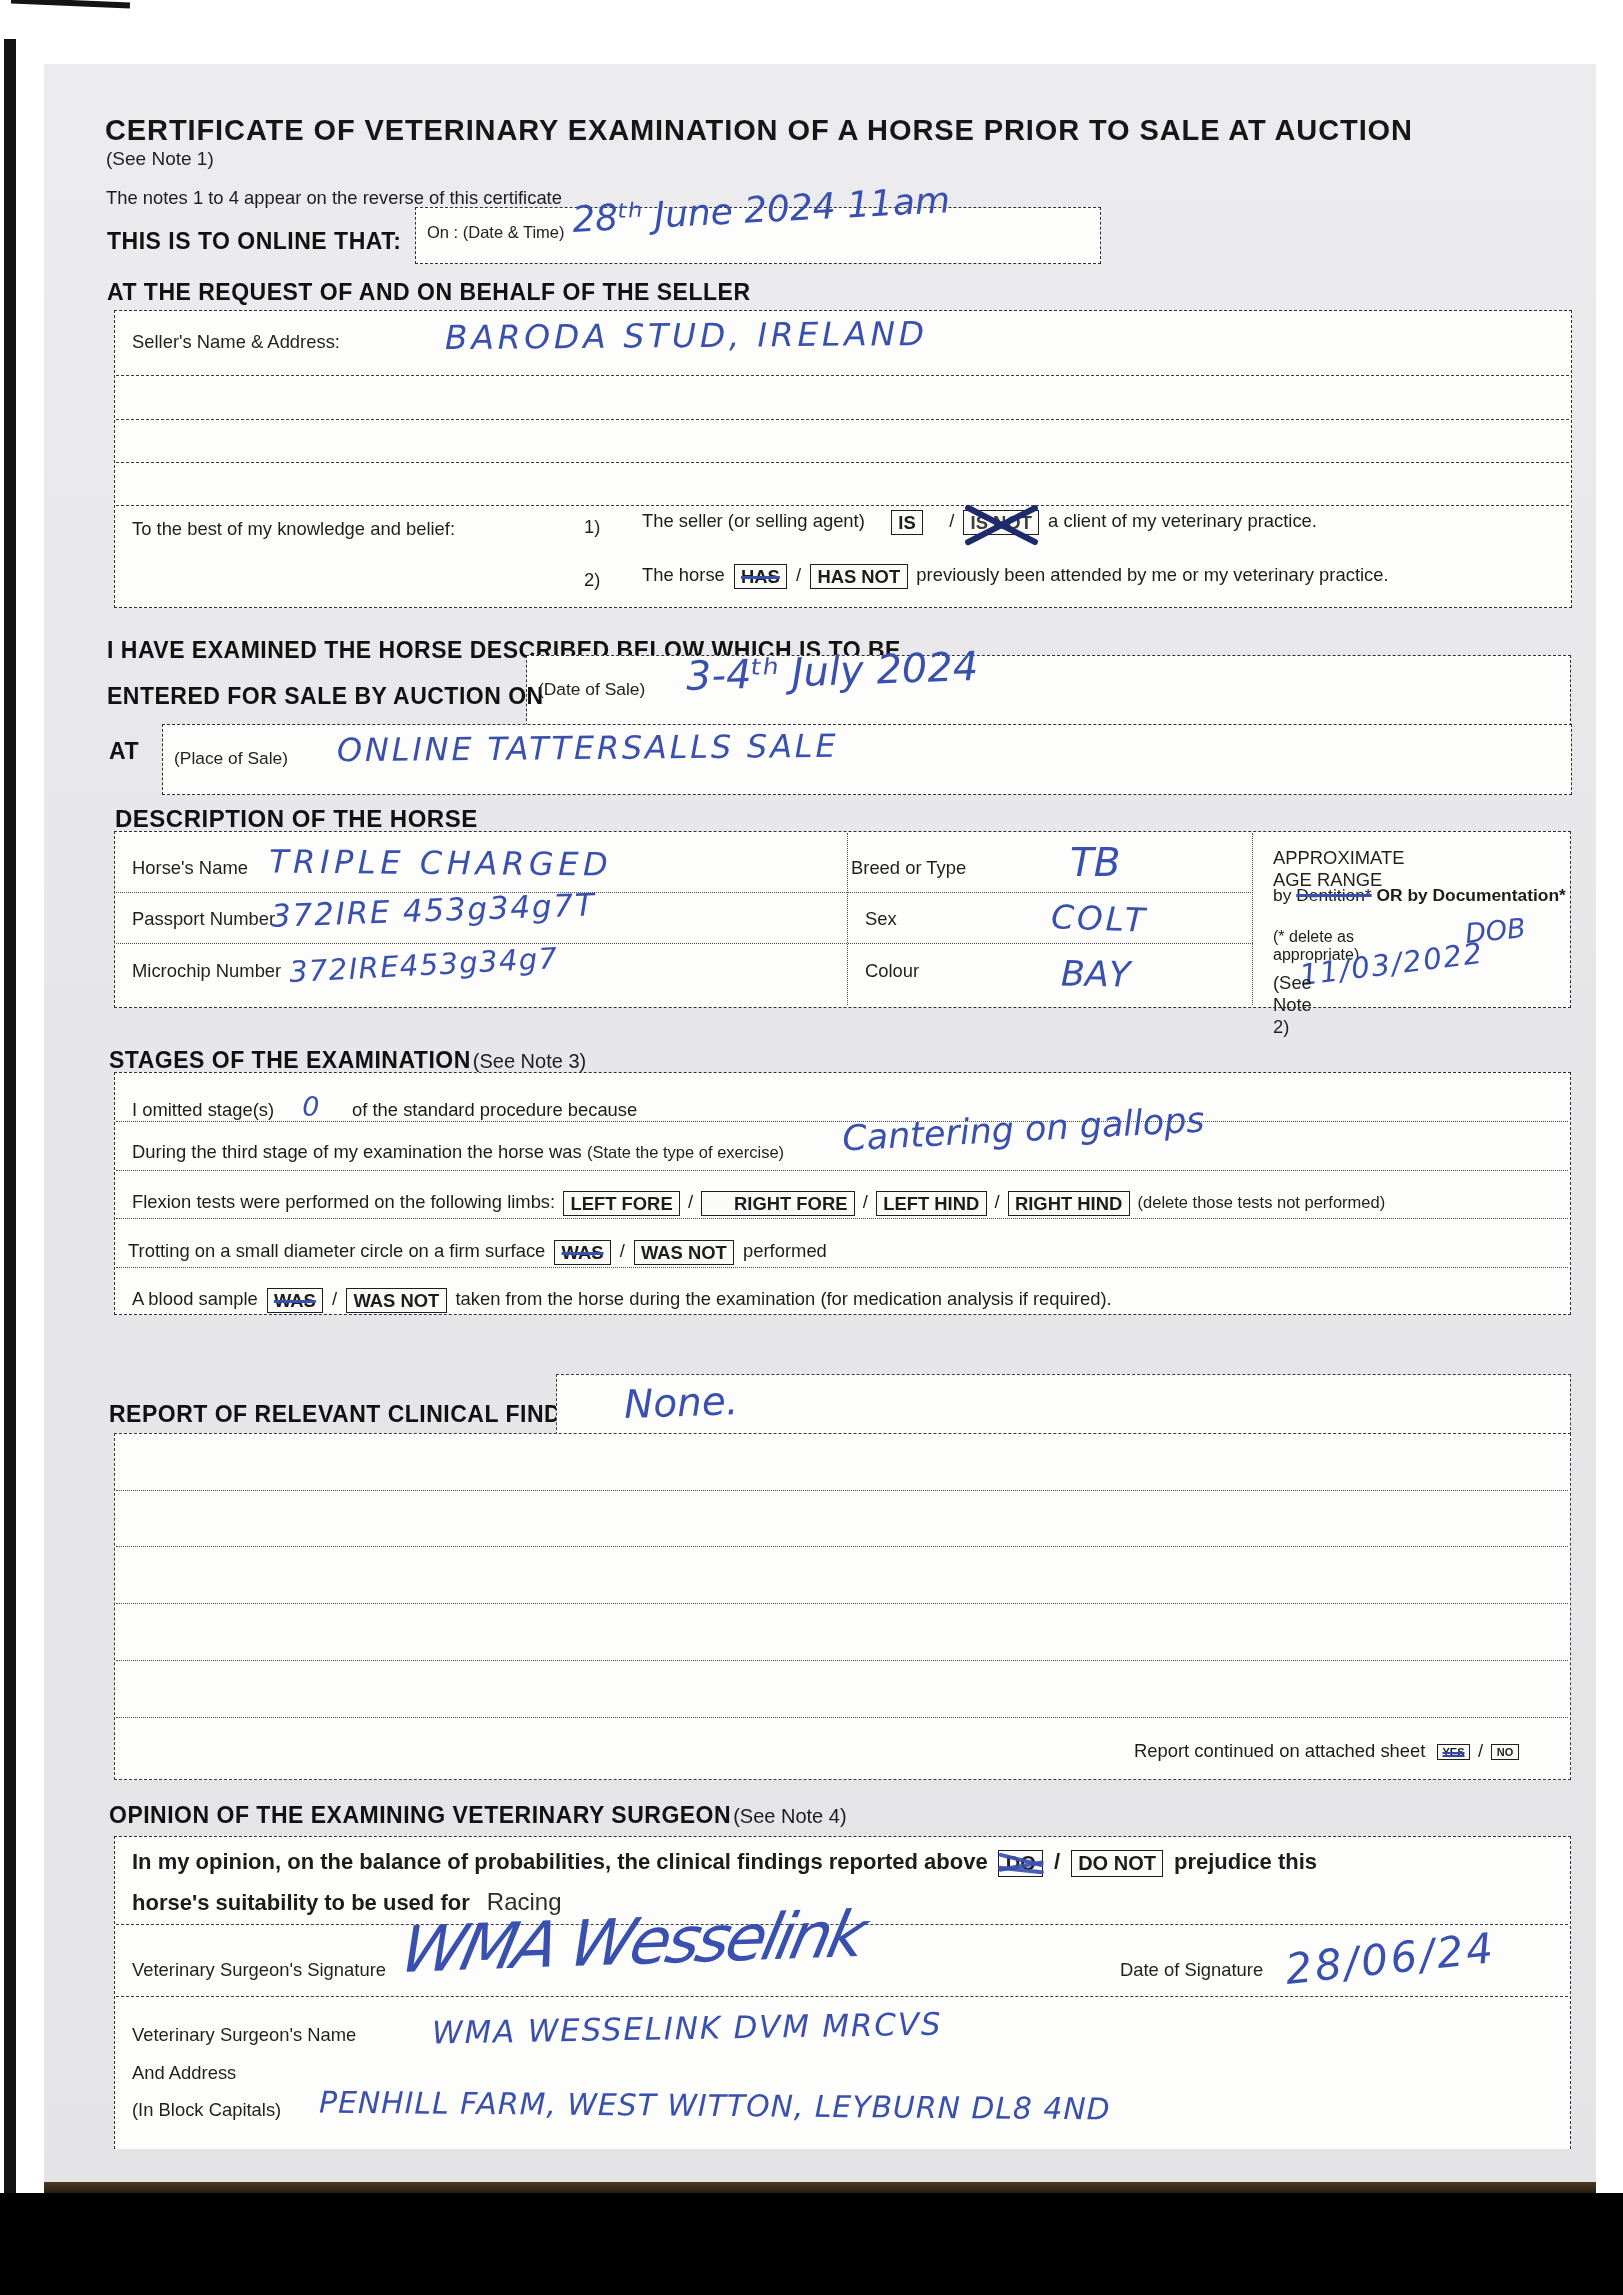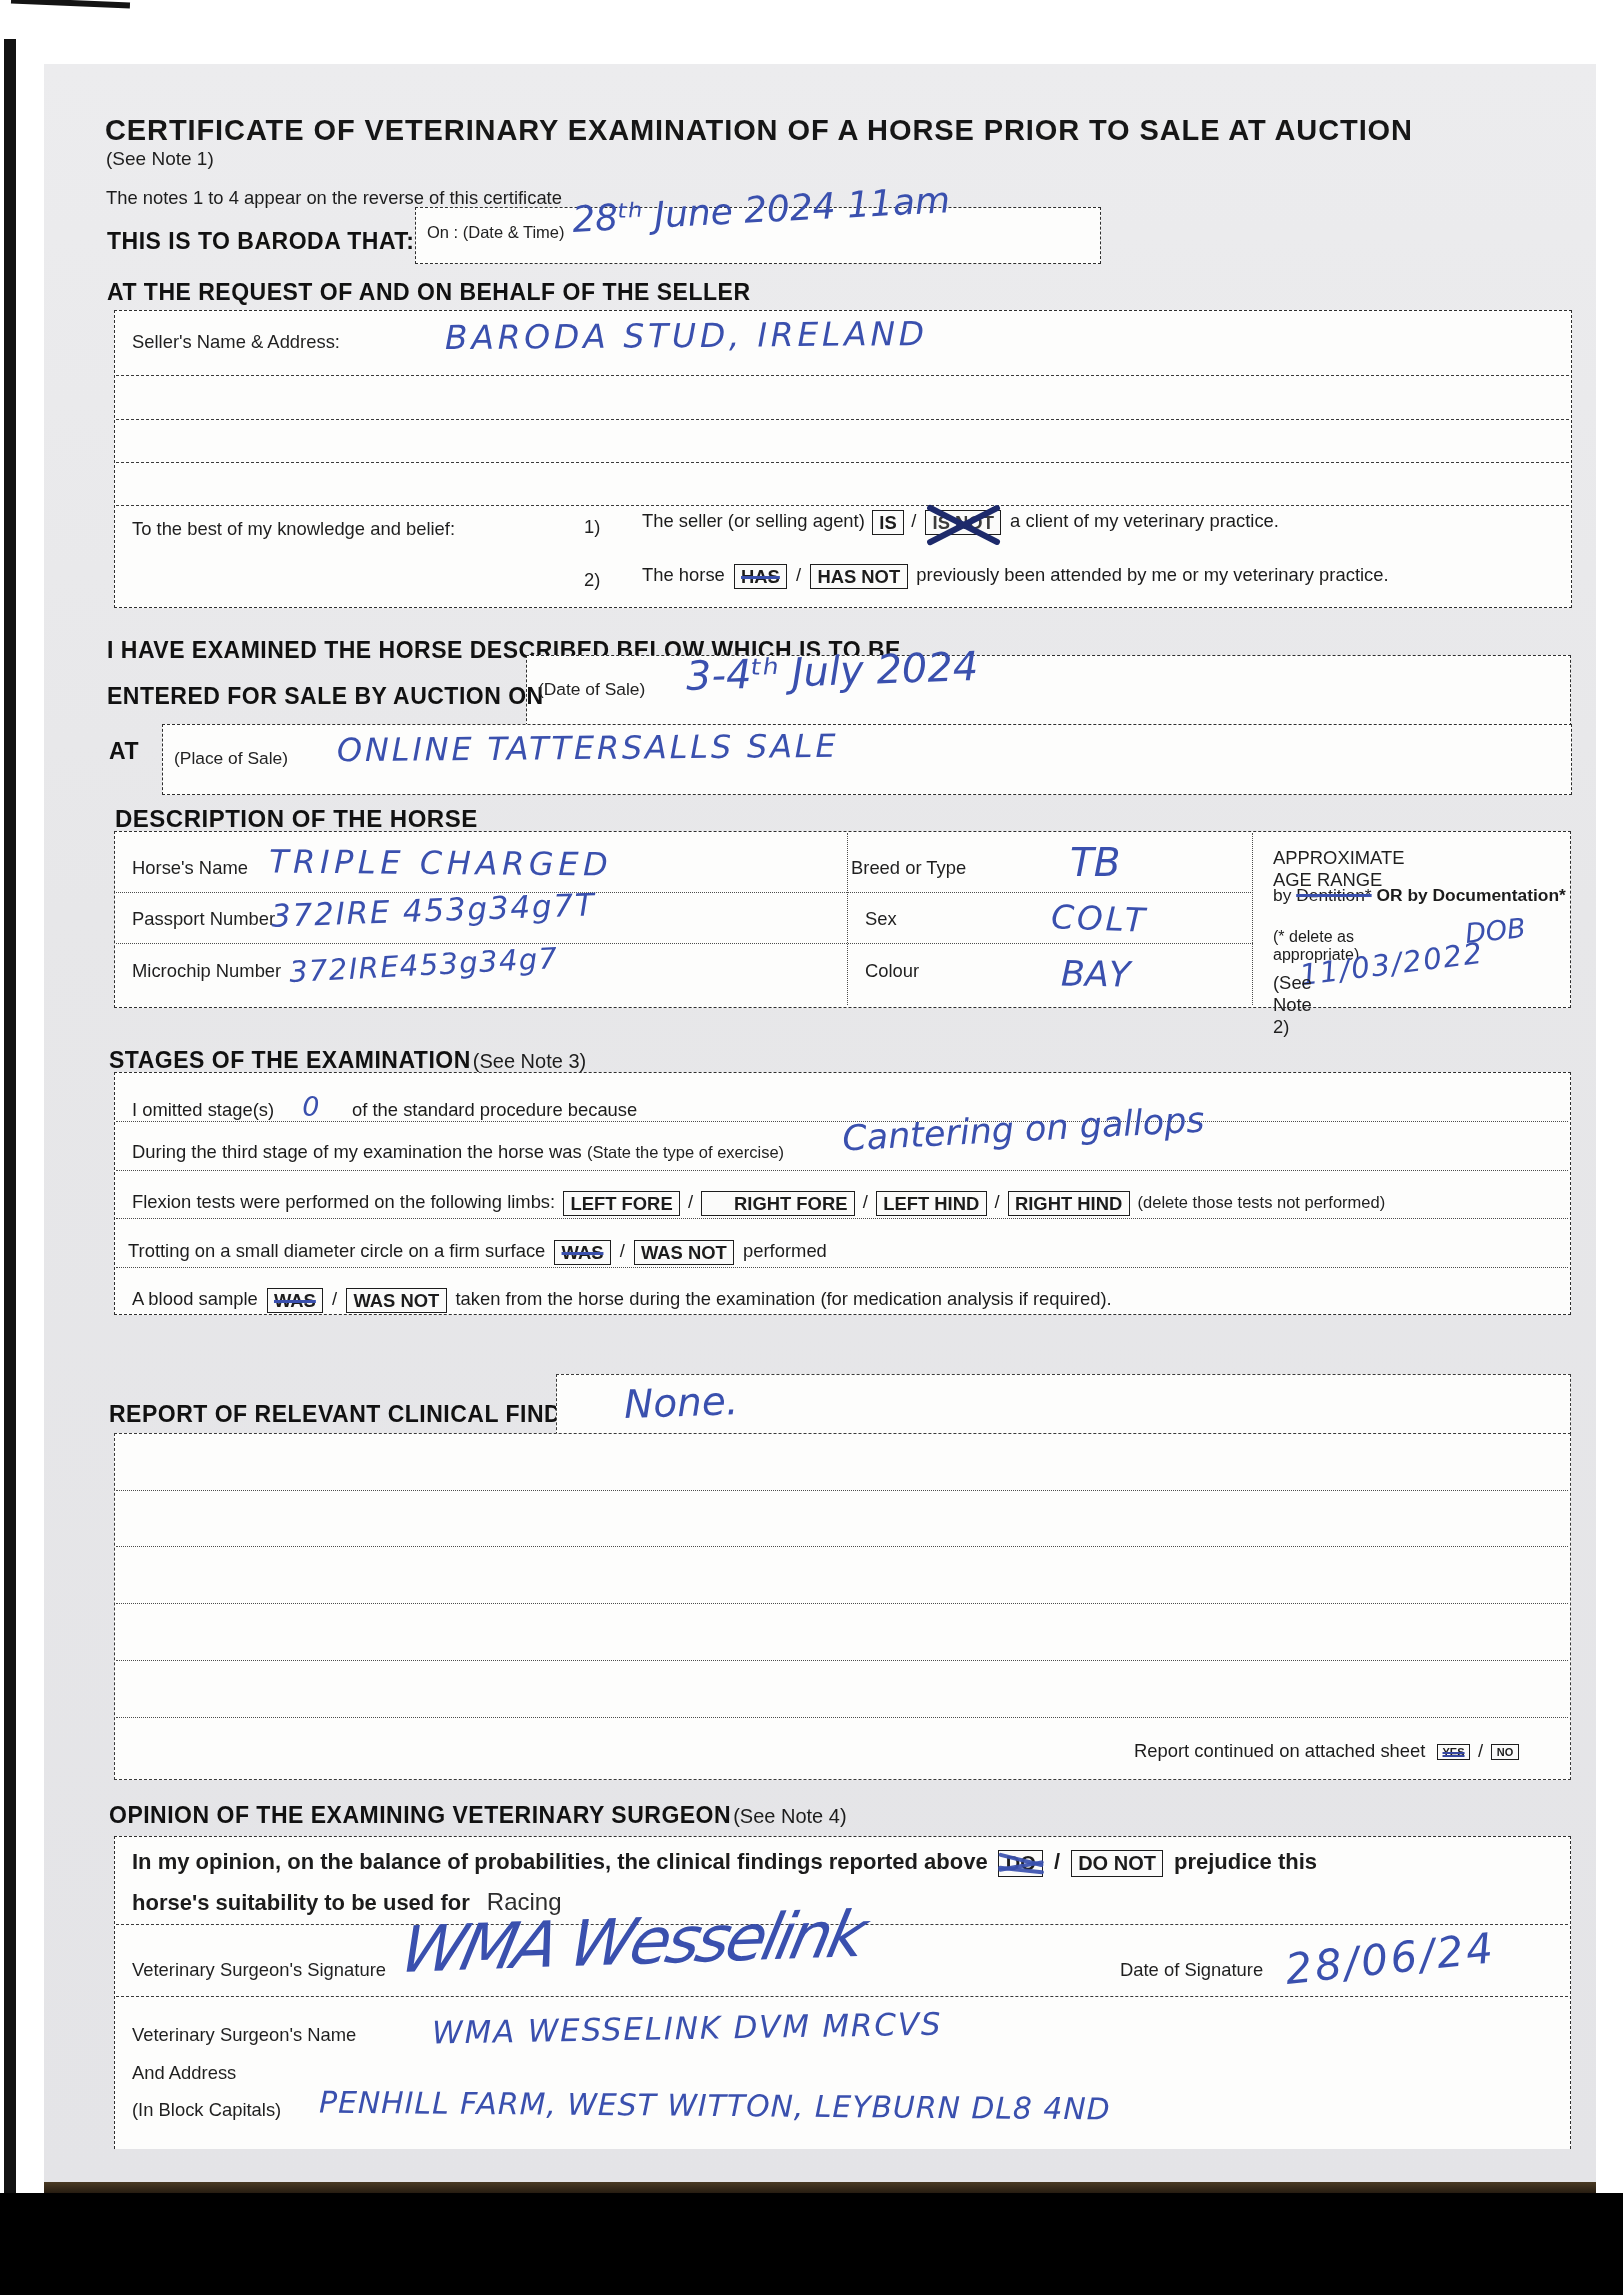--- a/index.html
+++ b/index.html
@@ -38,39 +38,39 @@
 
   <div id="paper"></div>
 
   <div class="abs" style="left:44px;top:2182px;width:1552px;height:12px;background:linear-gradient(180deg,#4a3a24,#241a10);"></div>
   <div class="abs" style="left:0px;top:2193px;width:1623px;height:103px;background:#000;"></div>
 
   <div class="abs" style="left:105px;top:114px;font-size:29px;font-weight:bold;letter-spacing:0.9px;white-space:nowrap;color:#161616;">CERTIFICATE OF VETERINARY EXAMINATION OF A HORSE PRIOR TO SALE AT AUCTION</div>
   <div class="abs lbl" style="left:106px;top:148px;font-size:19px;">(See Note 1)</div>
   <div class="abs" style="left:106px;top:187px;font-size:18.4px;">The notes 1 to 4 appear on the reverse of this certificate</div>
 
-  <div class="abs h1" style="left:107px;top:228px;">THIS IS TO BARODA THAT:</div>
+  <div class="abs h1" style="left:107px;top:228px;">THIS IS TO ONLINE THAT:</div>
   <div class="abs wbox" style="left:415px;top:207px;width:684px;height:55px;"></div>
   <div class="abs sm" style="left:427px;top:223px;">On : (Date &amp; Time)</div>
   <div class="abs hw" style="left:572px;top:189px;font-size:36px;transform:rotate(-3deg);">28ᵗʰ June 2024   11am</div>
 
   <div class="abs h1" style="left:107px;top:279px;">AT THE REQUEST OF AND ON BEHALF OF THE SELLER</div>
   <div class="abs wbox" style="left:114px;top:310px;width:1456px;height:296px;"></div>
   <div class="abs dashline" style="left:116px;top:375px;width:1453px;"></div>
   <div class="abs dashline" style="left:116px;top:419px;width:1453px;"></div>
   <div class="abs dashline" style="left:116px;top:462px;width:1453px;"></div>
   <div class="abs dashline" style="left:116px;top:505px;width:1453px;"></div>
   <div class="abs lbl" style="left:132px;top:331px;">Seller's Name &amp; Address:</div>
   <div class="abs hw" style="left:445px;top:316px;font-size:33px;letter-spacing:3.7px;transform:rotate(-0.5deg);">BARODA STUD, IRELAND</div>
 
   <div class="abs lbl" style="left:132px;top:518px;">To the best of my knowledge and belief:</div>
   <div class="abs lbl" style="left:584px;top:516px;">1)</div>
   <div class="abs nowrap" style="left:642px;top:510px;font-size:18.4px;">
     <span>The seller (or selling agent)</span>
-    <span class="tok" style="margin:0 2px;">IS</span>
+    <span class="tok" style="margin:0 21px;">IS</span>
     <span>/</span>
     <span class="tok xwrap" style="margin:0 3.7px;color:#3c3c3c;">
       <span>IS NOT</span>
       <span class="xbar" style="transform:rotate(27deg);"></span>
       <span class="xbar" style="transform:rotate(-27deg);"></span>
     </span>
     <span>a client of my veterinary practice.</span>
   </div>
   <div class="abs lbl" style="left:584px;top:569px;">2)</div>
   <div class="abs h1" style="left:107px;top:637px;">I HAVE EXAMINED THE HORSE DESCRIBED BELOW WHICH IS TO BE</div>

